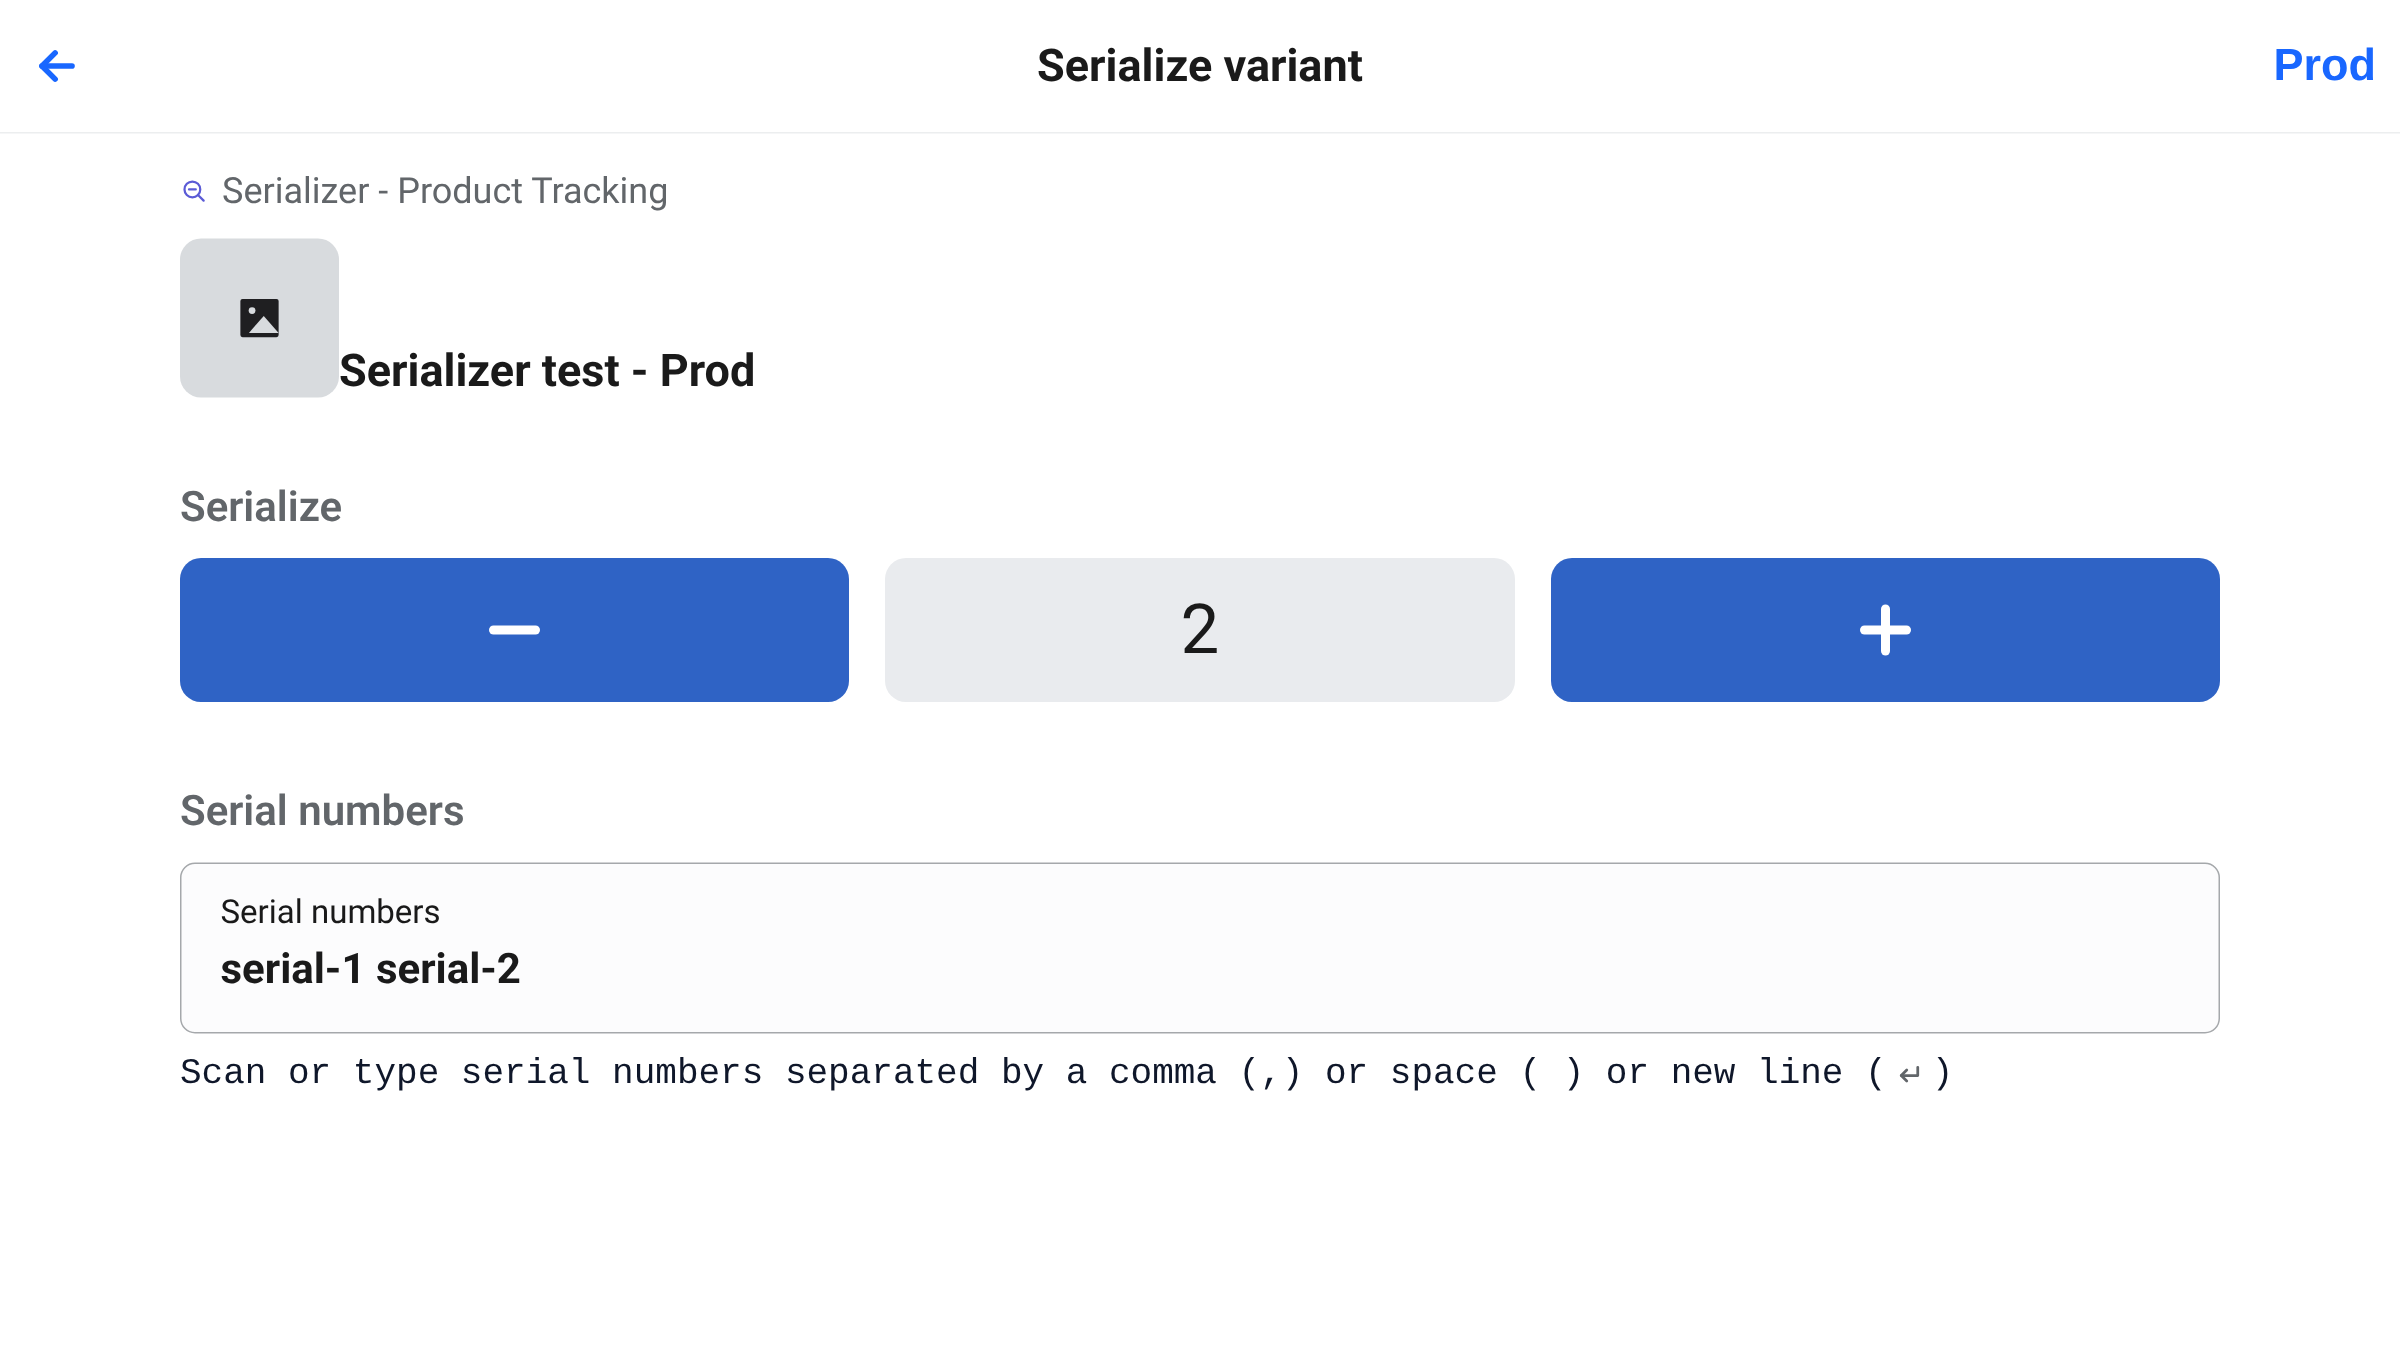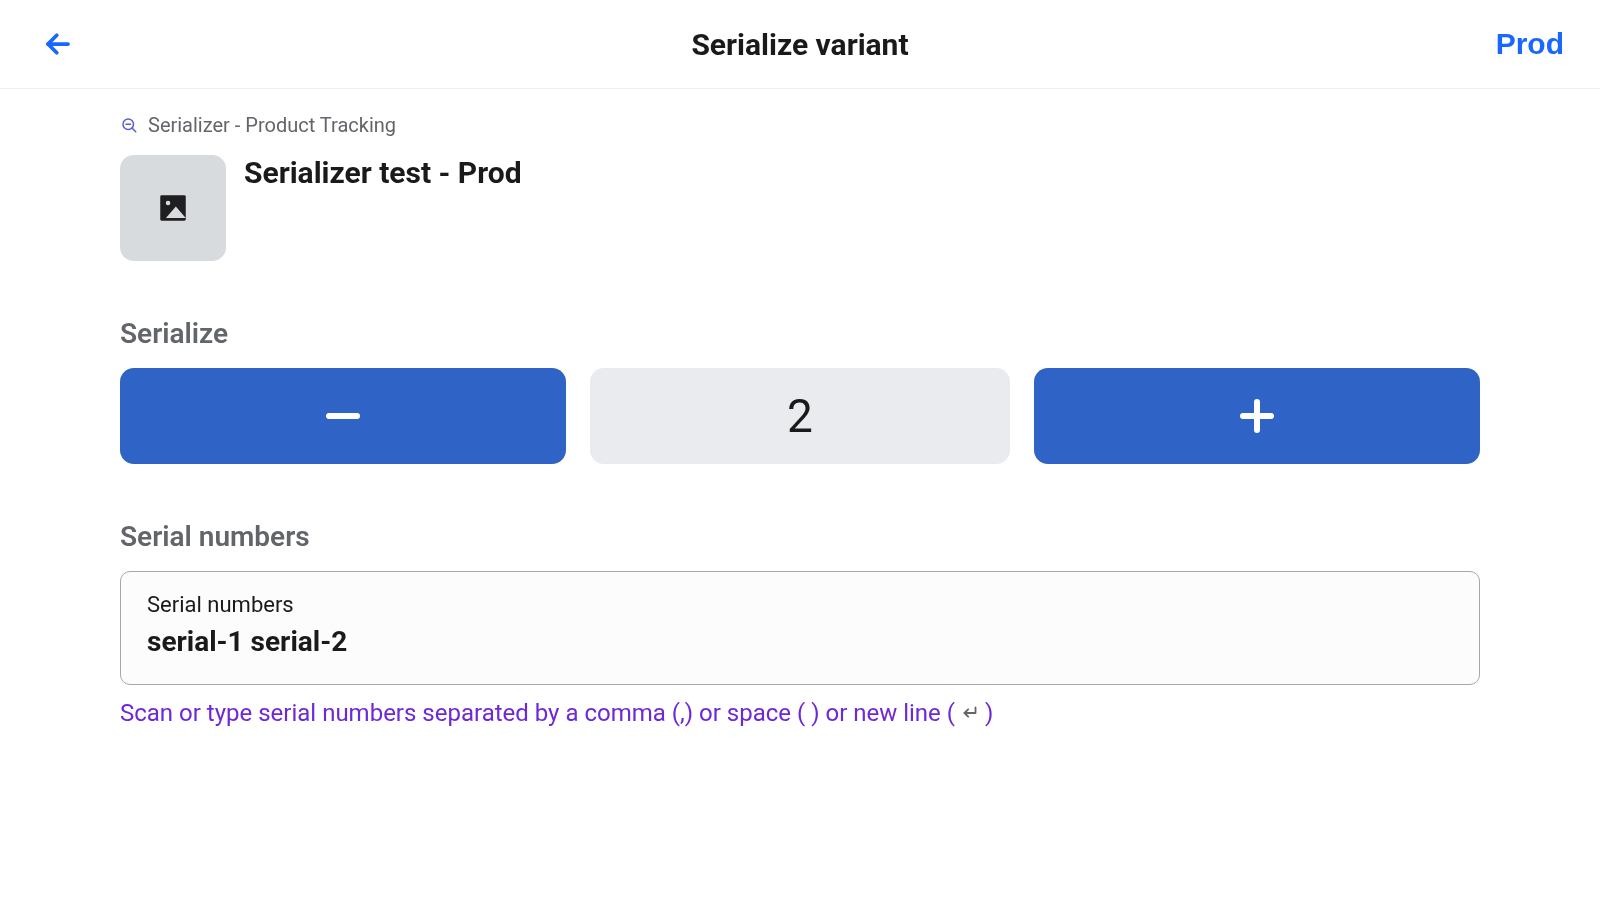--- a/index.html
+++ b/index.html
@@ -11,21 +11,21 @@
     font-family: -apple-system, BlinkMacSystemFont, 'Segoe UI', Roboto, Helvetica, Arial, sans-serif;
     background: #fff;
     color: #1a1a1a;
     width: 1600px;
     height: 900px;
   }
   .header {
     display: flex;
     align-items: center;
     justify-content: space-between;
-    padding: 22px 36px;
+    padding: 22px 16px;
     border-bottom: 1px solid #eceeef;
   }
   .back-btn {
     display: flex;
     align-items: center;
     justify-content: center;
     width: 44px;
     height: 44px;
     cursor: pointer;
   }
@@ -56,28 +56,27 @@
     display: flex;
     align-items: center;
     gap: 10px;
     margin-bottom: 18px;
   }
   .breadcrumb-icon {
     color: #5b5bd6;
     display: flex;
   }
   .breadcrumb-text {
-    font-size: 20px;
+    font-size: 24px;
     color: #62666a;
     font-weight: 400;
   }
   .product-row {
     display: flex;
-    align-items: flex-start;
-    gap: 18px;
+    align-items: flex-end;
     margin-bottom: 56px;
   }
   .thumb {
     width: 106px;
     height: 106px;
     background: #d8dbde;
     border-radius: 14px;
     display: flex;
     align-items: center;
     justify-content: center;
@@ -149,25 +148,26 @@
     color: #1a1a1a;
     border: none;
     background: transparent;
     outline: none;
     width: 100%;
     font-family: inherit;
     font-weight: bold;
   }
   .hint {
     font-size: 24px;
-    color: #6d28d9;
+    color: #0f172a;
     margin-bottom: 56px;
     display: flex;
     align-items: center;
     gap: 4px;
+    font-family: Liberation Mono, monospace;
   }
   .return-icon {
     display: inline-flex;
     vertical-align: middle;
   }
   .summary {
     font-size: 30px;
     font-weight: 700;
     color: #0a7946;
   }

